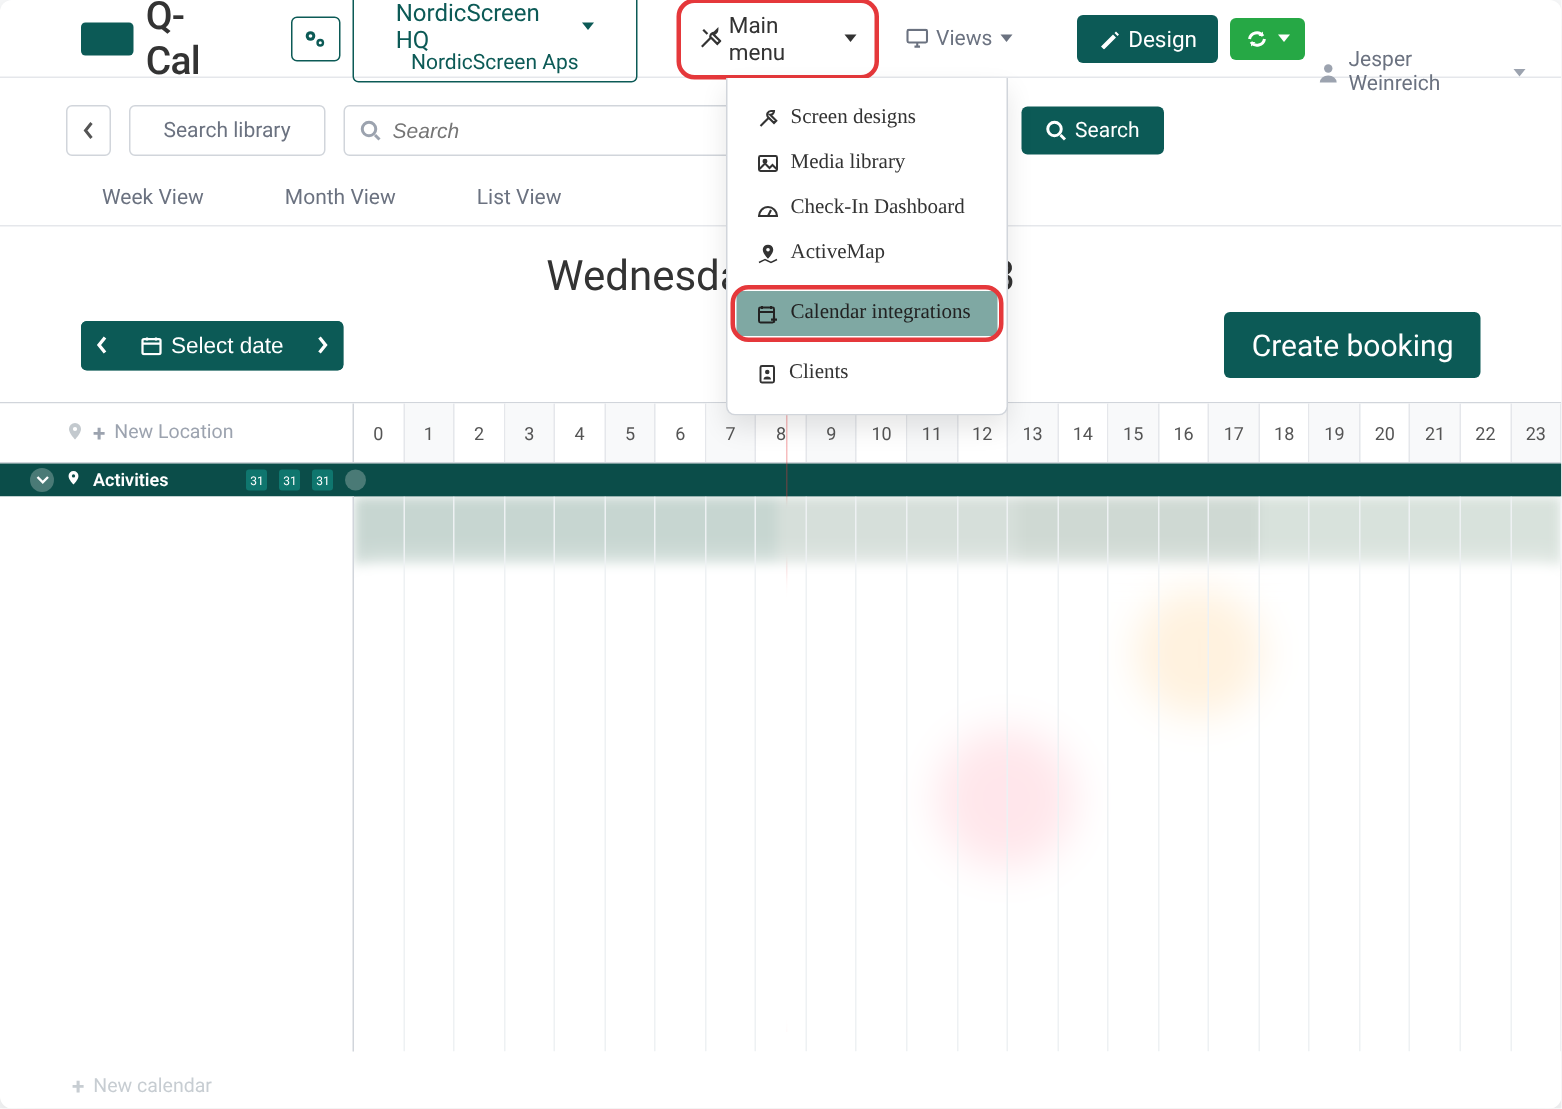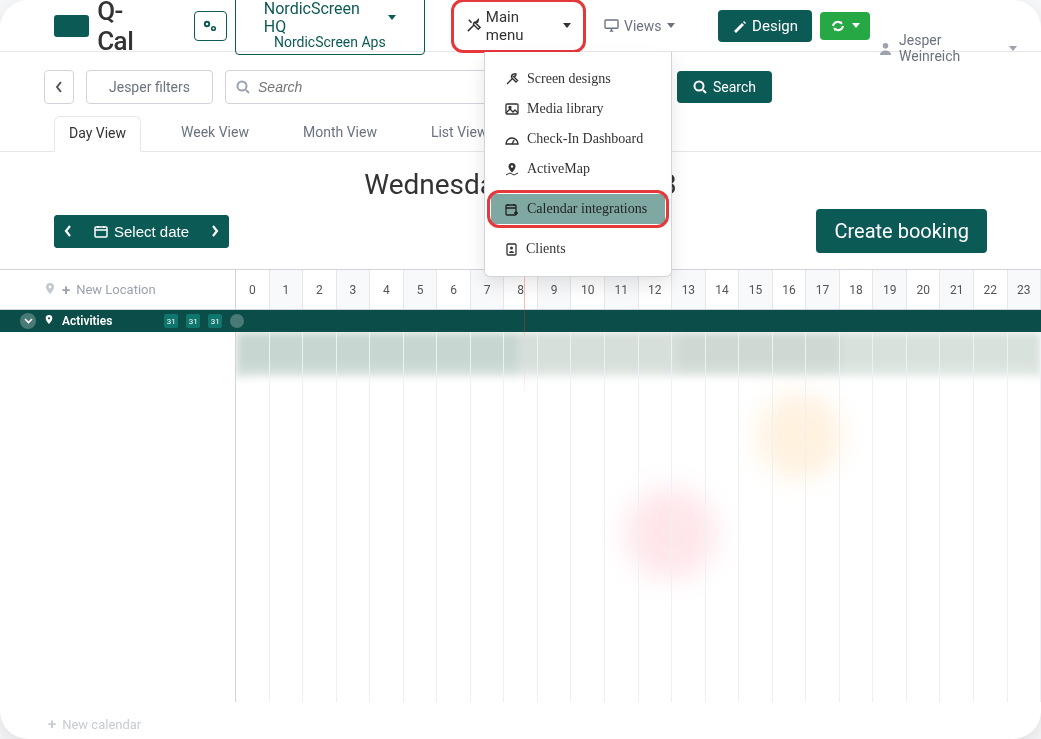--- a/index.html
+++ b/index.html
@@ -17,21 +17,21 @@
     margin: 0;
     font-family: -apple-system, BlinkMacSystemFont, "Segoe UI", Roboto, Arial, sans-serif;
     font-size: 14px;
     color: #333;
     background: #f8f9fa;
   }
   .window {
     width: 1041px;
     height: 739px;
     background: var(--bg);
-    border-radius: 28px;
+    border-radius: 8px;
     box-shadow: 0 8px 28px rgba(0,0,0,0.12);
     overflow: hidden;
     position: relative;
     margin: 0 auto;
   }
 
   
   .topbar {
     display: flex;
     align-items: center;
@@ -570,21 +570,21 @@
 
   <div class="filter-row">
     <div class="chevron-box">
       <span class="ico">
           <svg width="8" height="12" viewBox="0 0 8 12" fill="none" stroke="#555" stroke-width="2">
             <path d="M6 1 L2 6 L6 11"></path>
           </svg>
         </span>
     </div>
     <div class="filter-btn">
-      <span>Jesper filters</span>
+      <span>Search library</span>
     </div>
     <div class="search-input-wrap">
       <span class="ico">
           <svg width="14" height="14" viewBox="0 0 14 14" fill="none" stroke="#9ca3af" stroke-width="2">
             <circle cx="6" cy="6" r="4.5"></circle>
             <path d="M10 10 l3 3"></path>
           </svg>
         </span>
       <input type="text" placeholder="Search" style="">
     </div>
@@ -593,21 +593,20 @@
           <svg width="14" height="14" viewBox="0 0 14 14" fill="none" stroke="#fff" stroke-width="2">
             <circle cx="6" cy="6" r="4.5"></circle>
             <path d="M10 10 l3 3"></path>
           </svg>
         </span>
       <span>Search</span>
     </div>
   </div>
 
   <div class="tab-row">
-    <div class="tab active"><span>Day View</span></div>
     <div class="tab"><span>Week View</span></div>
     <div class="tab"><span>Month View</span></div>
     <div class="tab"><span>List View</span></div>
   </div>
 
   <div class="date-title">
     <span>Wednesday,</span>
     <span style="opacity:0"> Nov 15 20</span><span>23</span>
   </div>
 

